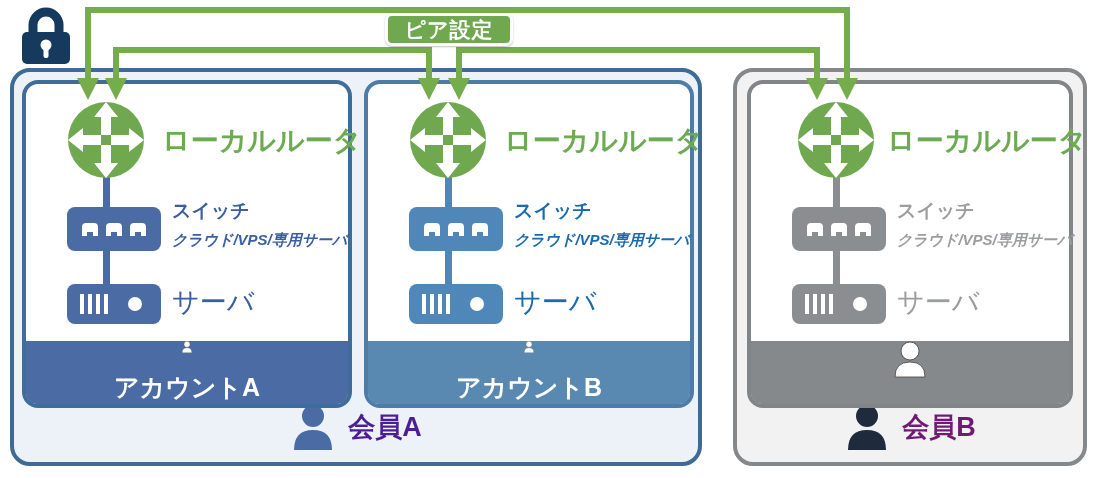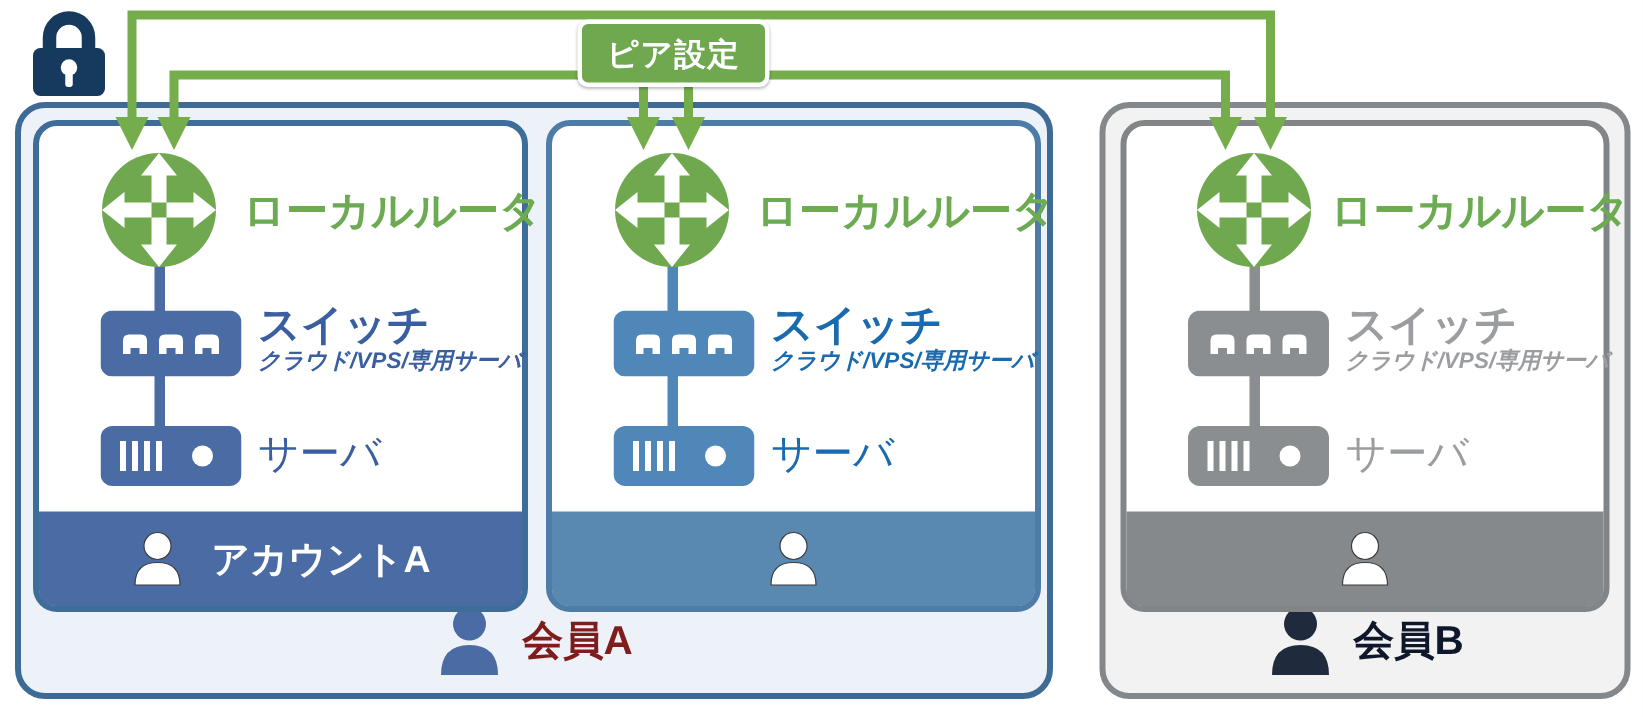--- a/index.html
+++ b/index.html
@@ -19,35 +19,35 @@
   .theme-b{--icon:#4e87b8;--text:#1a6ab0;--bar:#5989b1;}
   .theme-c{--icon:#8b8e90;--text:#9b9da0;--bar:#86898c;}
   
   .stem{position:absolute;left:77px;top:60px;width:7px;height:148px;background:var(--icon);}
   .card-c .stem{left:82px;}
   .router-svg{position:absolute;left:38px;top:14px;width:84px;height:84px;}
   .card-c .router-svg{left:43px;}
   .switch-svg{position:absolute;left:41px;top:123px;width:94px;height:44px;}
   .server-svg{position:absolute;left:41px;top:200px;width:94px;height:40px;}
   .router-label{position:absolute;left:136px;top:38px;font-size:28px;font-weight:bold;color:#6cab52;white-space:nowrap;}
-  .switch-label{position:absolute;left:146px;top:114px;font-size:28px;font-weight:bold;color:var(--text);white-space:nowrap;}
+  .switch-label{position:absolute;left:146px;top:114px;font-size:19px;font-weight:bold;color:var(--text);white-space:nowrap;}
   .switch-note{position:absolute;left:146px;top:147px;font-size:15px;font-weight:bold;color:var(--text);white-space:nowrap;font-style:italic;}
   .server-label{position:absolute;left:146px;top:200px;font-size:27px;font-weight:normal;color:var(--text);white-space:nowrap;}
   
   .account-bar{position:absolute;left:0;right:0;bottom:0;height:63px;background:var(--bar);
-               border-radius:0 0 11px 11px;display:flex;align-items:center;justify-content:center;gap:18px;}
+               border-radius:0 0 11px 11px;display:flex;align-items:center;gap:18px;flex-direction:column;}
   .account-label{color:#ffffff;font-size:25px;font-weight:bold;white-space:nowrap;}
   
   .member-row{position:absolute;left:0;right:0;bottom:6px;height:58px;display:flex;align-items:center;justify-content:center;gap:12px;}
   .member-label{font-size:27px;font-weight:bold;white-space:nowrap;}
-  .member-a-label{color:#7f1d1d;}
-  .member-b-label{color:#0f172a;}
+  .member-a-label{color:#4c1d95;}
+  .member-b-label{color:#701a75;}
   
   #peer-lines{position:absolute;left:0;top:0;width:1095px;height:478px;pointer-events:none;z-index:5;}
-  #peer-badge{position:absolute;left:385px;top:13px;width:128px;height:45px;z-index:6;
+  #peer-badge{position:absolute;left:385px;top:13px;width:128px;height:33px;z-index:6;
               background:#6fa84f;border:3px solid #ffffff;border-radius:7px;box-sizing:border-box;
               display:flex;align-items:center;justify-content:center;
               color:#ffffff;font-size:21px;font-weight:bold;letter-spacing:1px;
               box-shadow:0 1px 2px rgba(0,0,0,0.25);}
   #lock{position:absolute;left:20px;top:6px;z-index:6;}
 </style>
 </head>
 <body>
 
 <div id="canvas">
@@ -133,20 +133,21 @@
       <rect x="29" y="10" width="4" height="20" fill="#fff"></rect>
         <rect x="37" y="10" width="4" height="20" fill="#fff"></rect>
       <circle cx="68" cy="20" r="7" fill="#fff"></circle>
     </svg>
     <span class="server-label">サーバ</span>
     <div class="account-bar">
       <svg width="36" height="37" viewBox="0 0 36 37">
         <circle cx="18" cy="10" r="9" fill="#fff" stroke="#3c3c3c" stroke-width="0.8"></circle>
         <path d="M3,36 Q3,21 18,21 Q33,21 33,36 Z" fill="#fff" stroke="#3c3c3c" stroke-width="0.8"></path>
       </svg>
+      <span class="account-label">アカウントB</span>
     </div>
   </div>
 
   <div class="card card-c theme-c">
     <div class="stem"></div>
     <svg class="router-svg" viewBox="0 0 84 84">
       <circle cx="42" cy="42" r="38" fill="#6fa84f"></circle>
       <polygon fill="#fff" points="42,4 54,19 47,19 47,37 37,37 37,19 30,19"></polygon>
       <polygon fill="#fff" points="42,80 30,65 37,65 37,47 47,47 47,65 54,65"></polygon>
       <polygon fill="#fff" points="4,42 19,30 19,37 37,37 37,47 19,47 19,54"></polygon>

